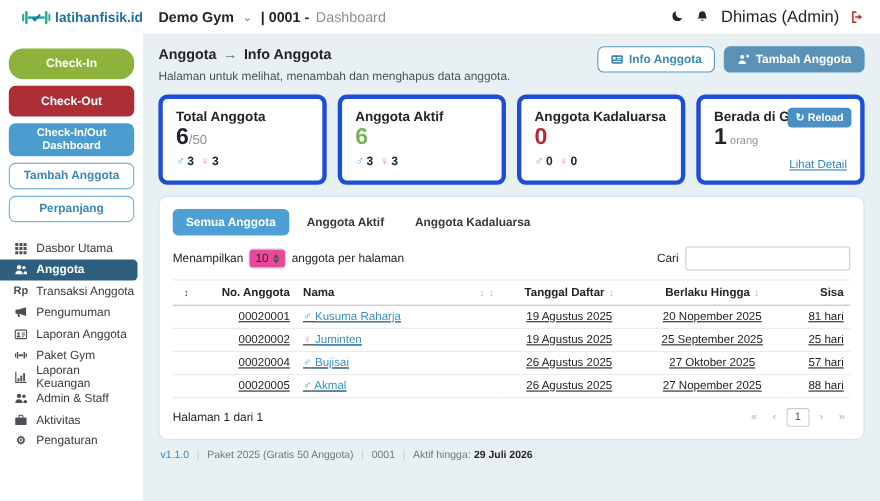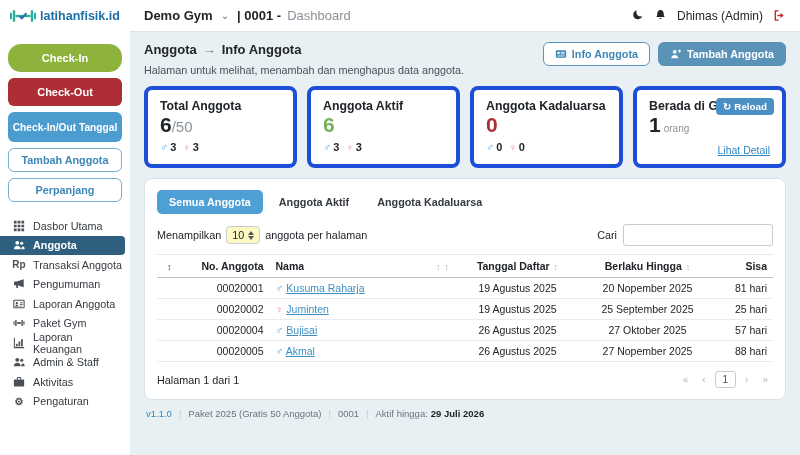--- a/index.html
+++ b/index.html
@@ -2,21 +2,21 @@
 <html><head>
 <meta charset="utf-8">
 <style>
   * { margin:0; padding:0; box-sizing:border-box; }
   html,body { width:800px; height:455px; overflow:hidden; }
   body { font-family:"Liberation Sans", sans-serif; background:#e9f0f4; color:#212529; font-size:11px; }
   .shell { display:flex; width:800px; height:455px; }
 
   
   .sidebar { width:130px; background:#fff; flex-shrink:0; display:flex; flex-direction:column; }
-  .logo { height:32px; display:flex; align-items:center; gap:4px; padding-left:10px; }
+  .logo { height:32px; display:flex; align-items:center; gap:4px; padding-left:10px;justify-content:flex-end; }
   .logo-text { font-size:12.5px; font-weight:bold; color:#1e6fa6; }
   .side-actions { padding:12px 8px 0 8px; display:flex; flex-direction:column; gap:6px; }
   .sbtn { border:none; border-radius:6px; color:#fff; font-weight:bold; font-size:11px; height:28px; cursor:pointer; font-family:inherit; }
   .sbtn.checkin  { background:#8db33d;border-radius:13px; }
   .sbtn.checkout { background:#ad2e35; }
   .sbtn.auto     { background:#4b9ccf; font-size:10.2px; height:30px; }
   .sbtn.outline  { background:#fff; border:1px solid #79afd2; color:#3c87b7; height:24px; font-size:10.8px; }
   .side-nav { margin-top:14px; display:flex; flex-direction:column; }
   .nav-item { display:flex; align-items:center; gap:7px; padding:3px 6px 3px 12px; height:19.5px; color:#343a40; cursor:pointer; font-size:10.8px; }
   .nav-item .nav-ic { width:14px; display:inline-flex; justify-content:center; color:#4a5056; font-size:10px; font-weight:bold; }
@@ -27,66 +27,66 @@
   
   .main { flex:1; display:flex; flex-direction:column; min-width:0; }
   .topbar { height:32px; background:#fff; border-bottom:1px solid #dde3e8; display:flex; align-items:center; padding:0 14px; gap:6px; }
   .gym-name { font-size:13px; font-weight:bold; }
   .chev { color:#6c757d; font-size:10px; margin:0 2px; }
   .gym-code { font-size:13px; font-weight:bold; }
   .page-title { font-size:13px; color:#8a9299; }
   .topbar-right { margin-left:auto; display:flex; align-items:center; gap:10px; }
   .tb-ic { color:#212529; display:inline-flex; cursor:pointer; }
   .tb-ic svg { width:13px; height:13px; fill:currentColor; }
-  .user-name { font-size:12px; color:#212529; }
+  .user-name { font-size:15px; color:#212529; }
   .logout { color:#c02a1f; }
 
   .content { padding:10px 14px 4px 14px; flex:1; }
 
   
   .page-head { display:flex; align-items:flex-start; }
   .bc { font-size:13px; font-weight:bold; }
   .bc .arrow { color:#6c757d; font-weight:normal; margin:0 6px; }
   .desc { font-size:10.8px; color:#495057; margin-top:7px; }
   .head-btns { margin-left:auto; display:flex; gap:8px; }
   .hbtn { display:inline-flex; align-items:center; gap:5px; border-radius:6px; font-weight:bold; font-size:10.8px; padding:5px 11px; cursor:pointer; border:1px solid #5b95bd; font-family:inherit; }
   .hbtn.ghost { background:#fff; color:#3c87b7; }
   .hbtn.solid { background:#5b92b8; color:#fff; border-color:#5b92b8; }
   .hbtn svg { width:12px; height:12px; fill:currentColor; }
 
   
   .cards { display:flex; gap:10px; margin-top:10px; }
   .card { flex:1; background:#fff; border:4px solid #1d4ed8; border-radius:8px; padding:9px 12px; height:82px; position:relative; }
   .card h3 { font-size:12.3px; font-weight:bold; }
   .big { font-size:21px; font-weight:bold; line-height:1.15; }
-  .big .sub { font-size:15px; color:#8a9299; font-weight:normal; }
+  .big .sub { font-size:12px; color:#8a9299; font-weight:normal; }
   .big.green { color:#76b25b; } .big.red { color:#ad2e35; }
   .genders { margin-top:4px; font-size:11px; font-weight:bold; }
   .male { color:#57a9e8; font-weight:normal; } .female { color:#ef7fc0; font-weight:normal; }
   .genders b { margin:0 6px 0 2px; }
   .reload-btn { position:absolute; top:8px; right:8px; background:#4a90c4; color:#fff; border:none; border-radius:4px; font-size:9.8px; font-weight:bold; padding:3px 7px; cursor:pointer; display:inline-flex; gap:3px; align-items:center; font-family:inherit; }
   .detail-link { position:absolute; right:12px; bottom:8px; color:#2f87c3; text-decoration:underline; font-size:10.5px; cursor:pointer; }
   .unit { font-size:10px; color:#8a9299; font-weight:normal; margin-left:3px; }
 
   
   .table-card { background:#fff; border:1px solid #d9e2e8; border-radius:8px; margin-top:10px; padding:11px 12px; }
   .tabs { display:flex; gap:4px; align-items:center; }
   .tab { font-size:10.8px; font-weight:bold; padding:6px 12px; border-radius:5px; color:#343a40; cursor:pointer; }
   .tab.active { background:#4e9fd3; color:#fff; }
   .tcontrols { display:flex; align-items:center; margin-top:10px; font-size:10.8px; }
-  .pagesize { display:inline-flex; align-items:center; gap:4px; border:1px solid #c6ccd2; border-radius:4px; padding:1px 5px; margin:0 5px; height:18px; cursor:pointer; background:#fef9c3;justify-content:space-between; }
+  .pagesize { display:inline-flex; align-items:center; gap:4px; border:1px solid #c6ccd2; border-radius:4px; padding:1px 5px; margin:0 5px; height:18px; cursor:pointer; background:#ec4899;justify-content:space-between; }
   .carets { display:flex; flex-direction:column; gap:1px; }
   .caret-up { width:0; height:0; border-left:3px solid transparent; border-right:3px solid transparent; border-bottom:4px solid #555; }
   .caret-down { width:0; height:0; border-left:3px solid transparent; border-right:3px solid transparent; border-top:4px solid #555; }
   .search-wrap { margin-left:auto; display:flex; align-items:center; gap:6px; }
   .search-input { width:150px; height:22px; border:1px solid #c6ccd2; border-radius:3px; font-family:inherit; font-size:11px; padding:0 6px; }
 
   table.members { width:100%; border-collapse:collapse; margin-top:8px; }
   .members th { font-size:10.5px; font-weight:bold; padding:5px 6px; border-top:1px solid #e3e7ea; border-bottom:1px solid #b9c0c6; white-space:nowrap; }
-  .members td { font-size:10.5px; padding:4px 6px; border-bottom:1px solid #e8ecef; white-space:nowrap; }
+  .members td { font-size:10.5px; padding:4px 6px; border-bottom:1px solid #e8ecef; white-space:nowrap;text-decoration:underline; }
   .sort { color:#b4bcc3; font-size:9px; margin-left:4px; }
   .sort.dark { color:#343a40; }
   .c-no { text-align:right; width:92px; }
   .c-name { text-align:left; }
   .c-name a { color:#3e8fc0; text-decoration:underline; cursor:pointer; }
   .c-date { text-align:center; width:125px; }
   .c-valid { text-align:center; width:135px; }
   .c-sisa { text-align:right; width:58px; }
   .c-ctrl { width:16px; }
   th.c-name .hsorts { float:right; }
@@ -118,21 +118,21 @@
           <rect x="5.4" y="6.8" width="15.2" height="2.4"></rect>
         </g>
         <path d="M9.5 8l2.3 2.3 4.6-5" stroke="#2176ae" stroke-width="2" fill="none"></path>
       </svg>
       <span class="logo-text">latihanfisik.id</span>
     </div>
 
     <div class="side-actions">
       <button class="sbtn checkin">Check-In</button>
       <button class="sbtn checkout">Check-Out</button>
-      <button class="sbtn auto">Check-In/Out Tanggal</button>
+      <button class="sbtn auto">Check-In/Out Dashboard</button>
       <button class="sbtn outline">Tambah Anggota</button>
       <button class="sbtn outline">Perpanjang</button>
     </div>
 
     <nav class="side-nav">
       <div class="nav-item">
         <span class="nav-ic">
             <svg class="ic" viewBox="0 0 14 14">
               <path d="M1 1h3.2v3.2H1zM5.4 1h3.2v3.2H5.4zM9.8 1H13v3.2H9.8zM1 5.4h3.2v3.2H1zM5.4 5.4h3.2v3.2H5.4zM9.8 5.4H13v3.2H9.8zM1 9.8h3.2V13H1zM5.4 9.8h3.2V13H5.4zM9.8 9.8H13V13H9.8z"></path>
             </svg>

